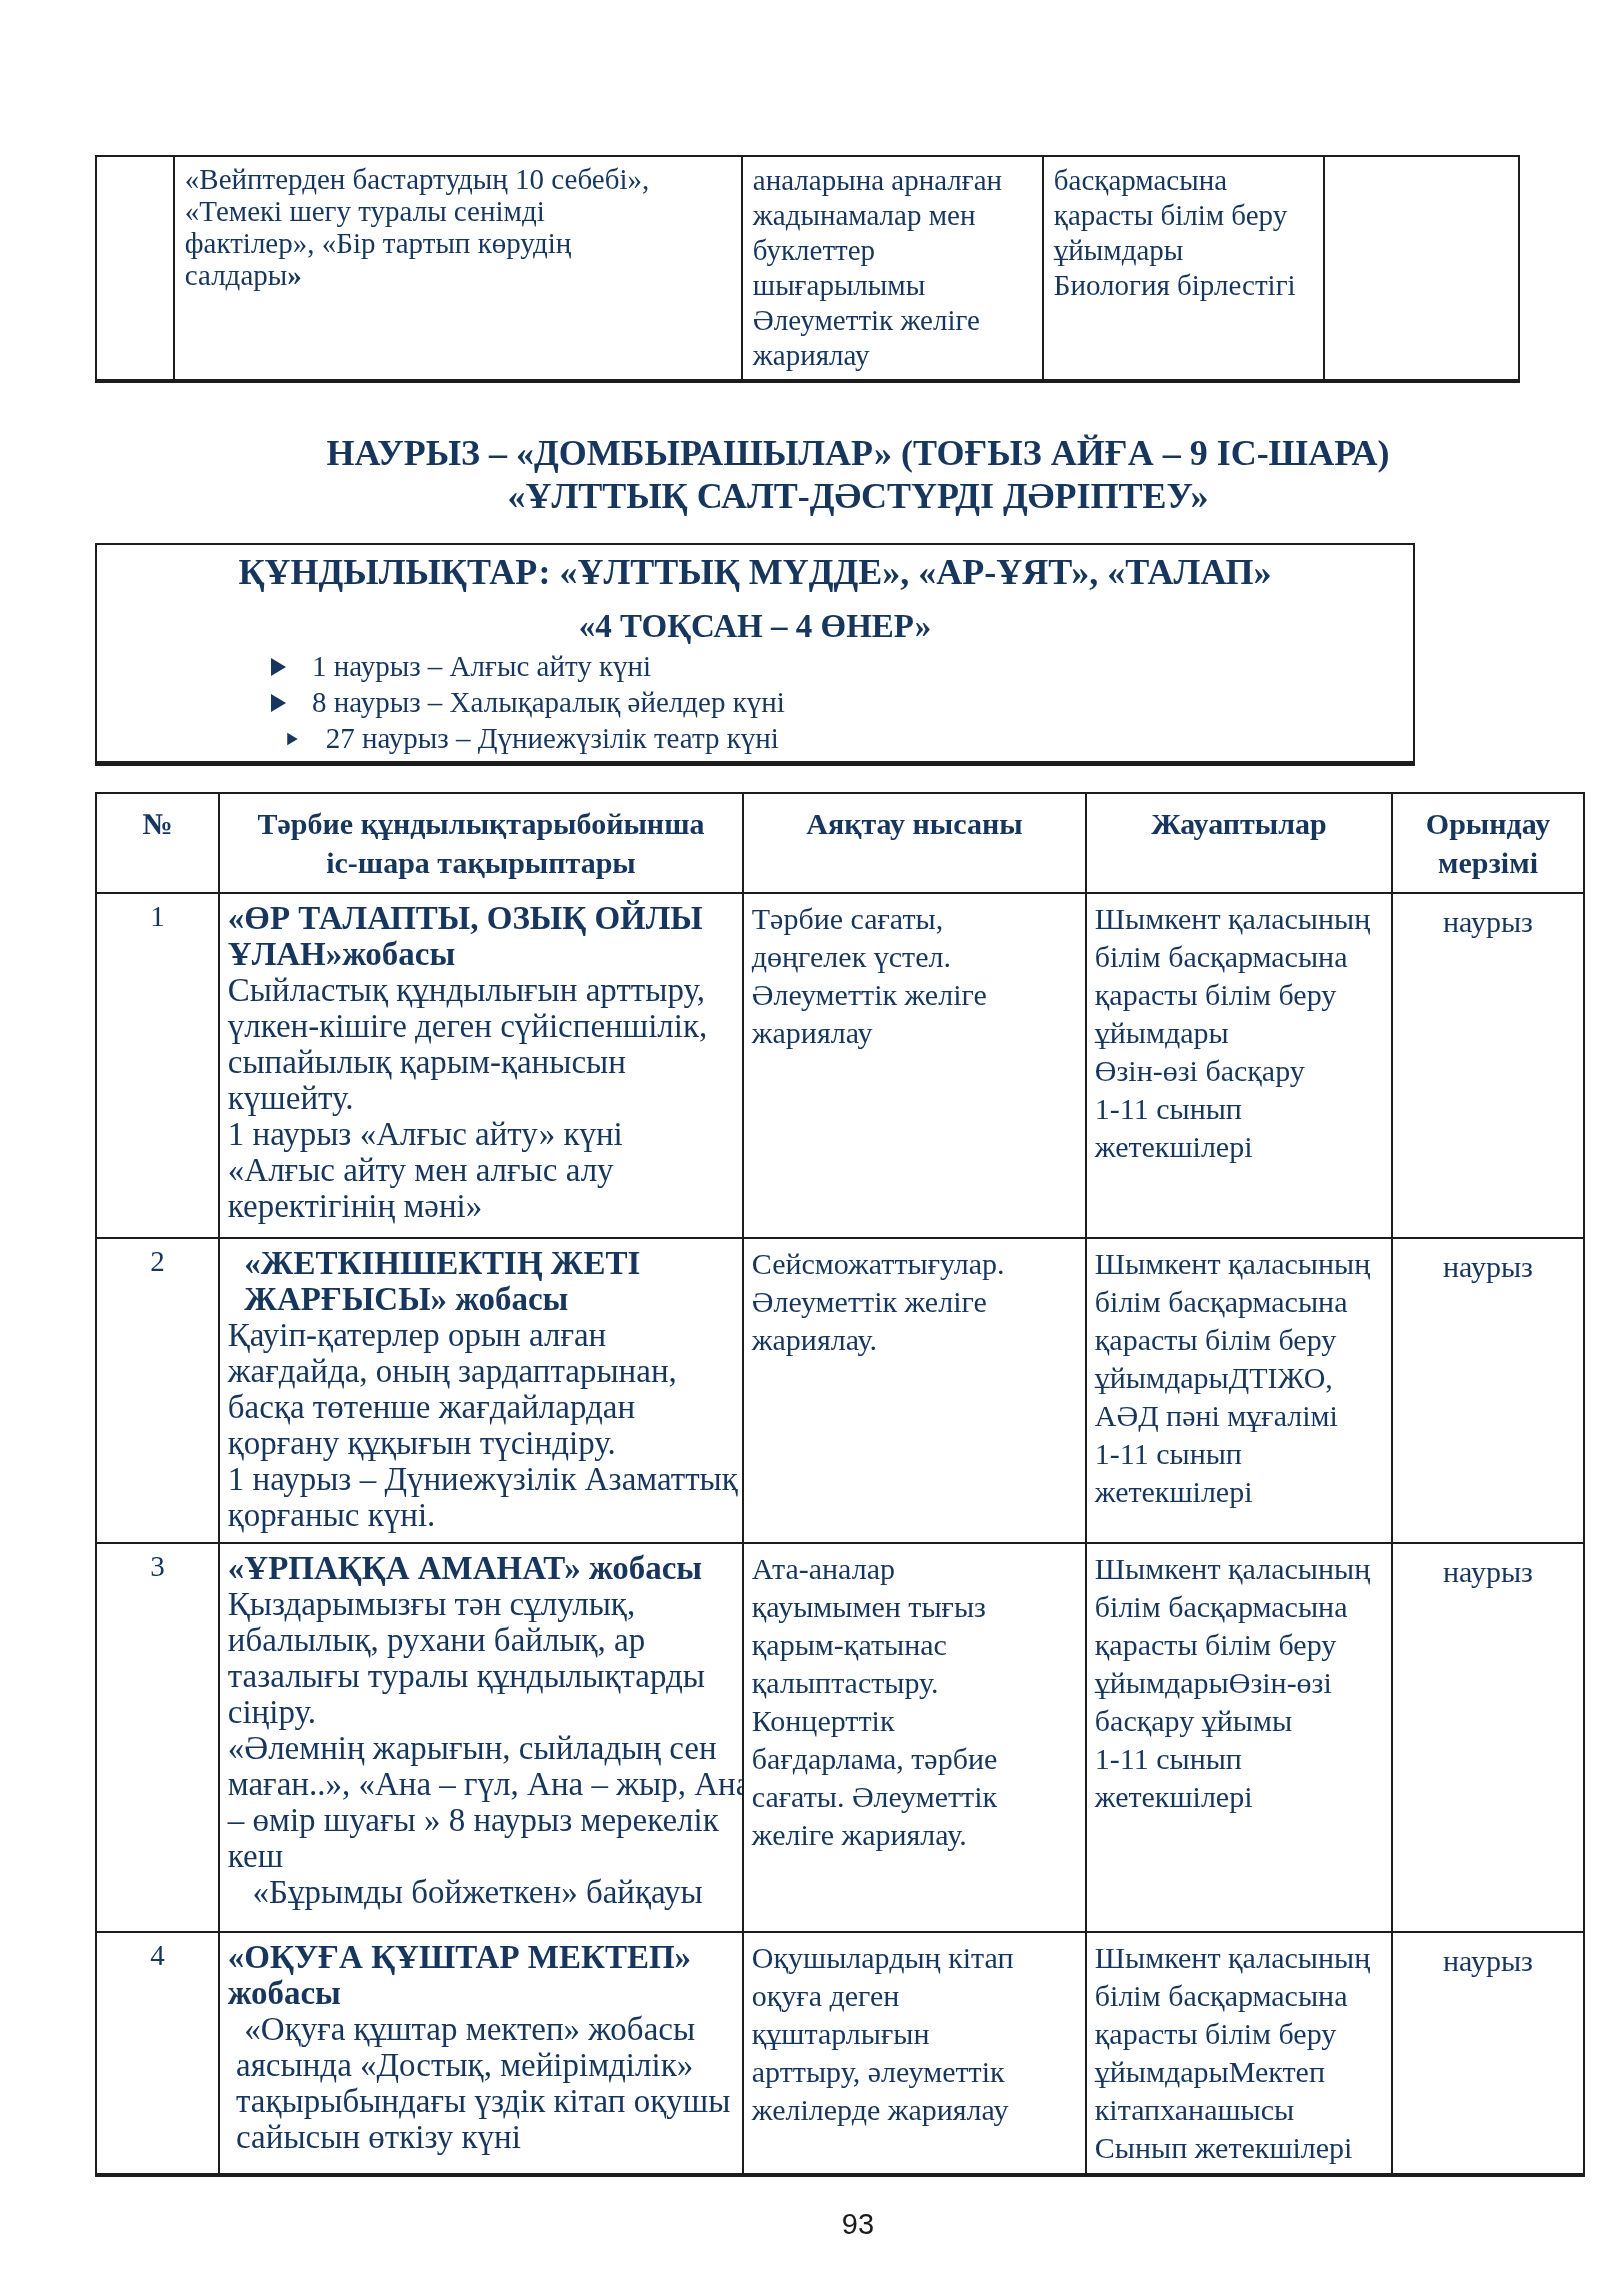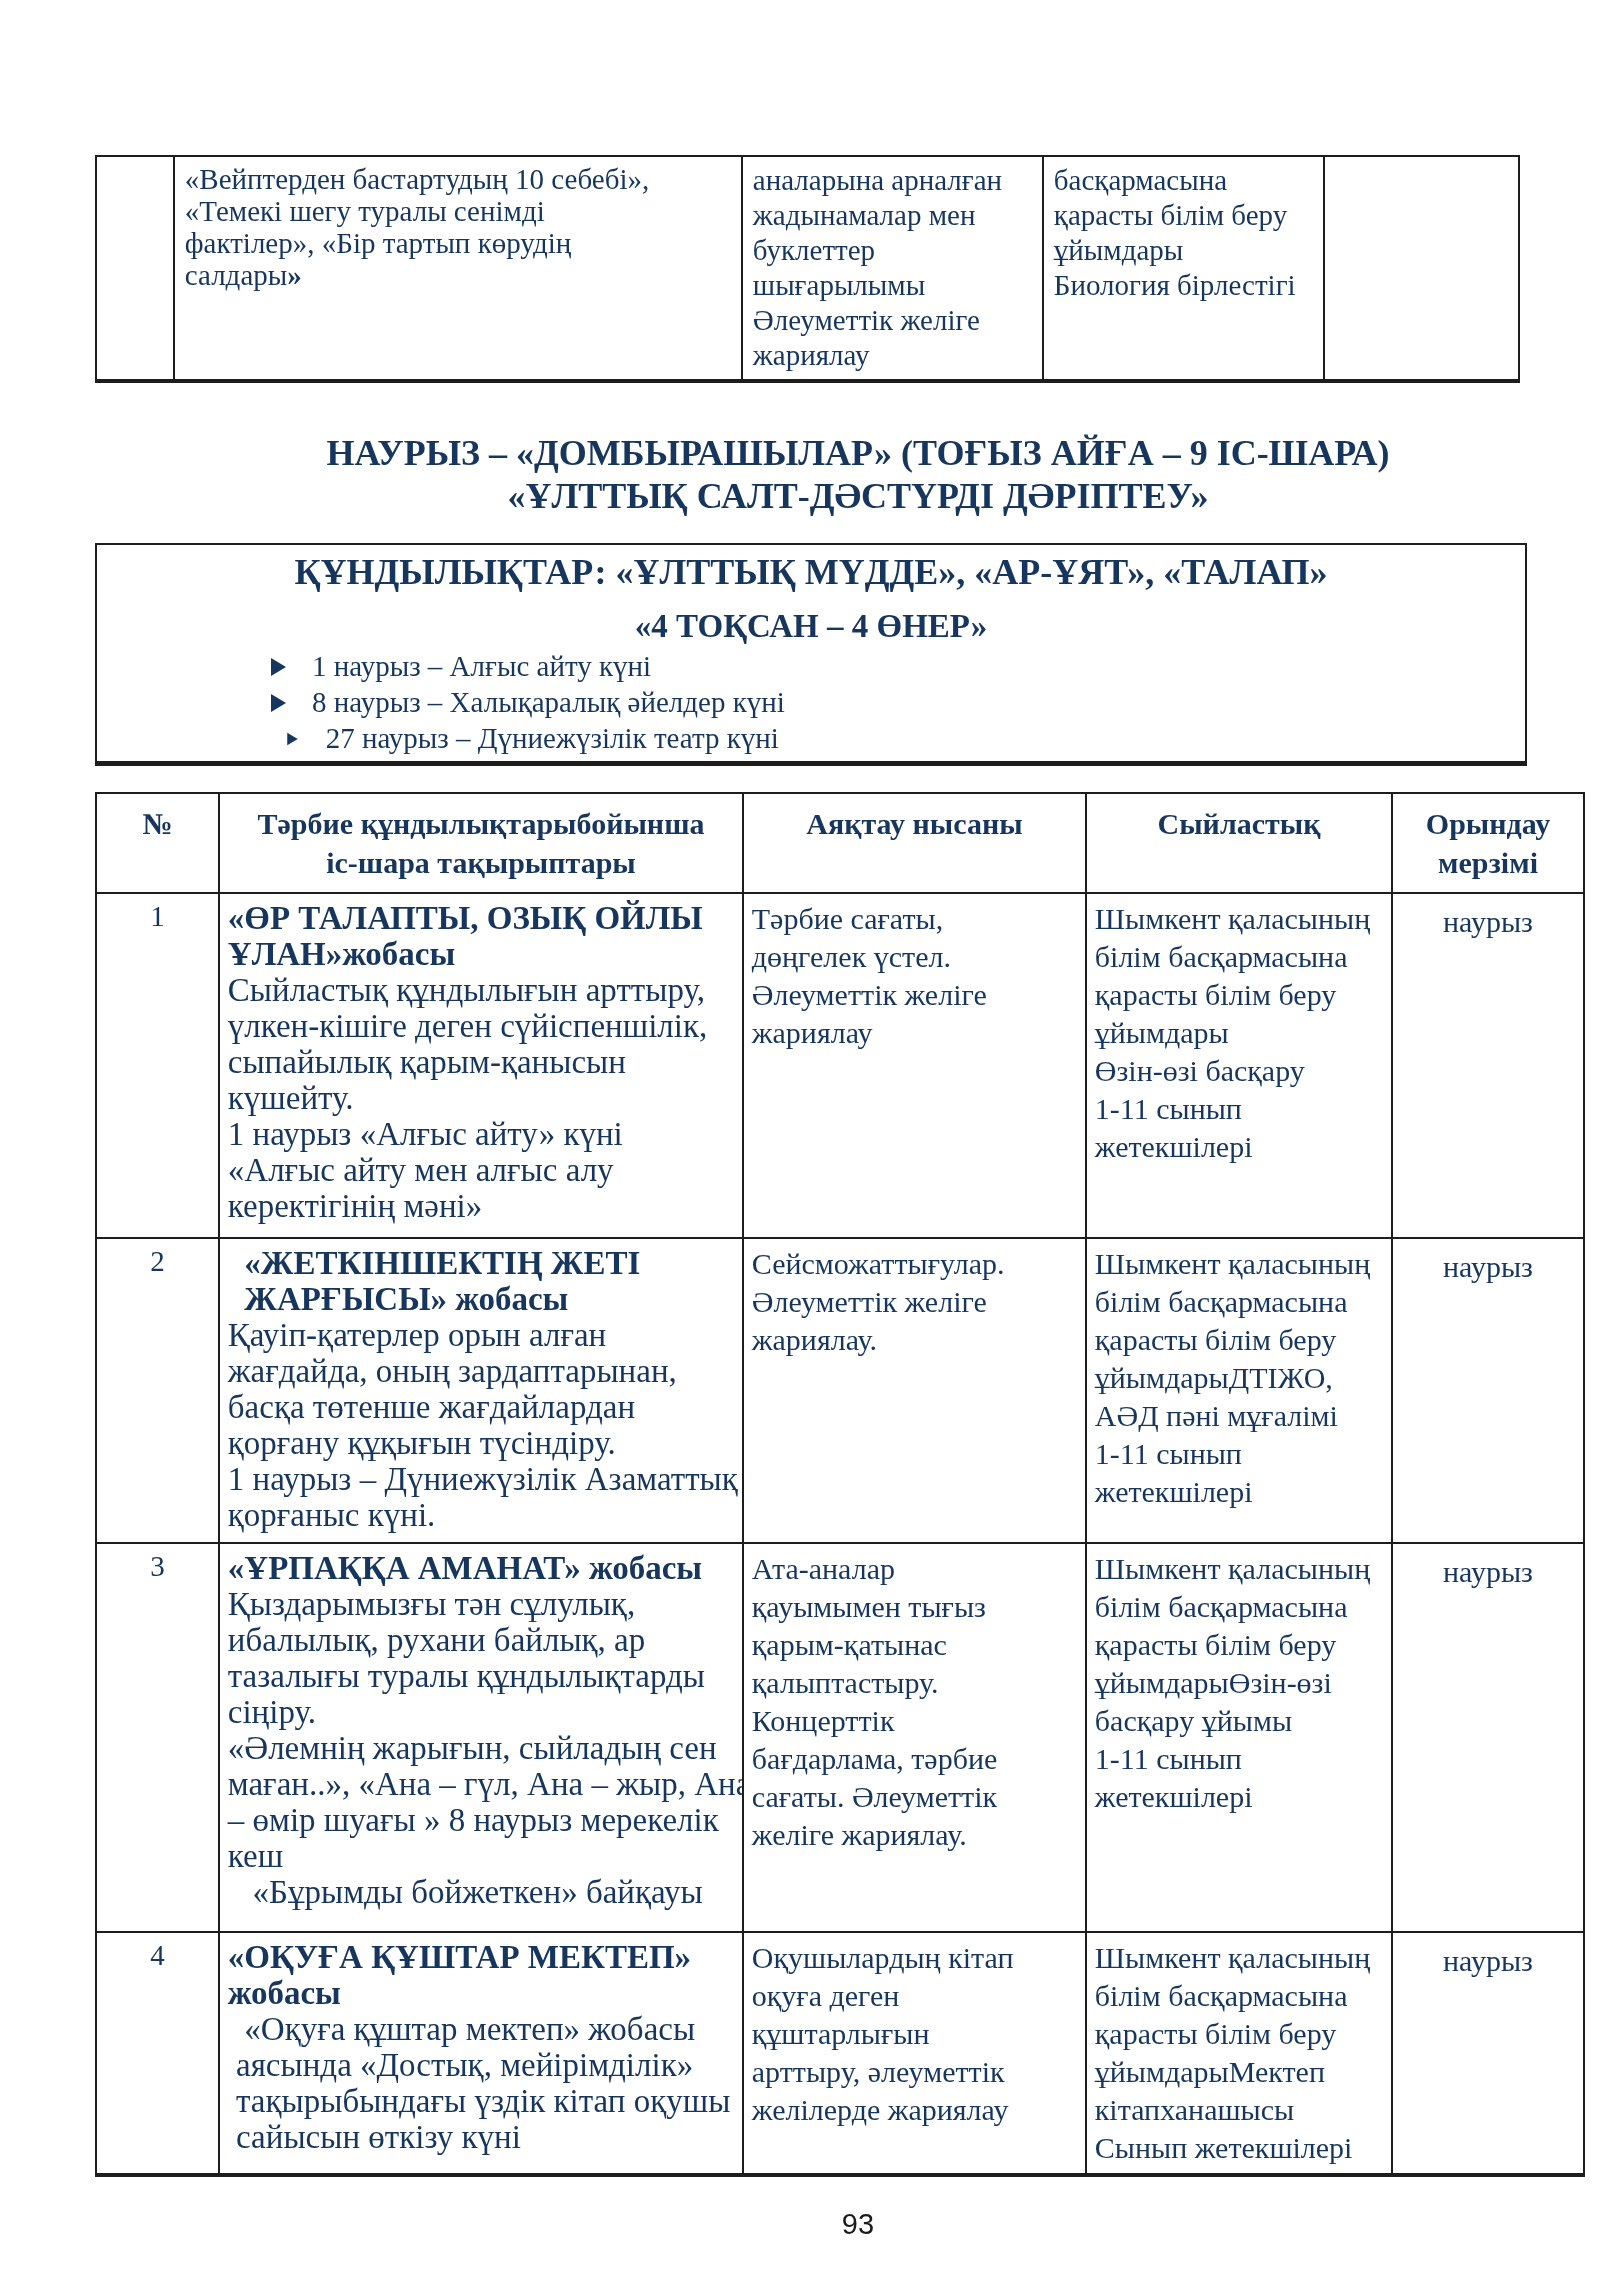--- a/index.html
+++ b/index.html
@@ -19,21 +19,21 @@
   .tt-c2 { font-size:29px; line-height:32px; white-space:pre; }
   .tt-c2 b { font-weight:bold; }
   .tt-c3, .tt-c4 { font-size:29px; line-height:35px; white-space:pre; }
 
   
   .headings { margin-top:49px; text-align:center; }
   .h1, .h2 { font-weight:bold; font-size:36px; line-height:43px; }
 
   
   .values-box {
-    box-sizing:border-box; margin-top:25.5px; width:1432px;
+    box-sizing:border-box; margin-top:25.5px; width:1320px;
     border:2.9px solid #1d1d1d; border-bottom-width:5.9px;
     padding:7.8px 0 3.9px 0;
   }
   .vb-title1 { text-align:center; font-weight:bold; font-size:36px; line-height:39px; }
   .vb-title2 { text-align:center; font-weight:bold; font-size:33px; line-height:37px;margin-top:16px; }
   .vb-list { padding-left:174px; margin-top:3.9px; font-size:29px; }
   .vb-item { display:flex; align-items:center; gap:26px; height:36px; }
   .tri {
     width:0; height:0; flex:0 0 auto;
     border-left:15.7px solid #17365d;
@@ -130,21 +130,21 @@
         <col style="width:343px">
         <col style="width:306px">
         <col style="width:192px">
     </colgroup>
     <tbody>
         <tr class="hdr">
       <th>№</th>
       <th>Тәрбие құндылықтарыбойынша
 іс-шара тақырыптары</th>
       <th>Аяқтау нысаны</th>
-      <th>Сыйластық</th>
+      <th>Жауаптылар</th>
       <th>Орындау
 мерзімі</th>
     </tr>
     <tr class="r1">
       <td class="c-num">1</td>
       <td class="c-act">
         <div class="act-title">«ӨР ТАЛАПТЫ, ОЗЫҚ ОЙЛЫ
 ҰЛАН»жобасы</div>
         <div class="act-body">Сыйластық құндылығын арттыру,
 үлкен-кішіге деген сүйіспеншілік,

